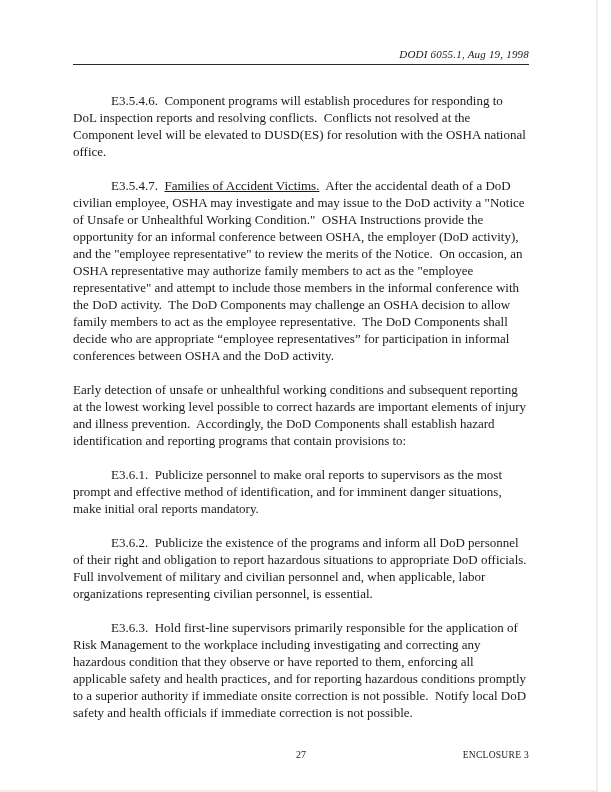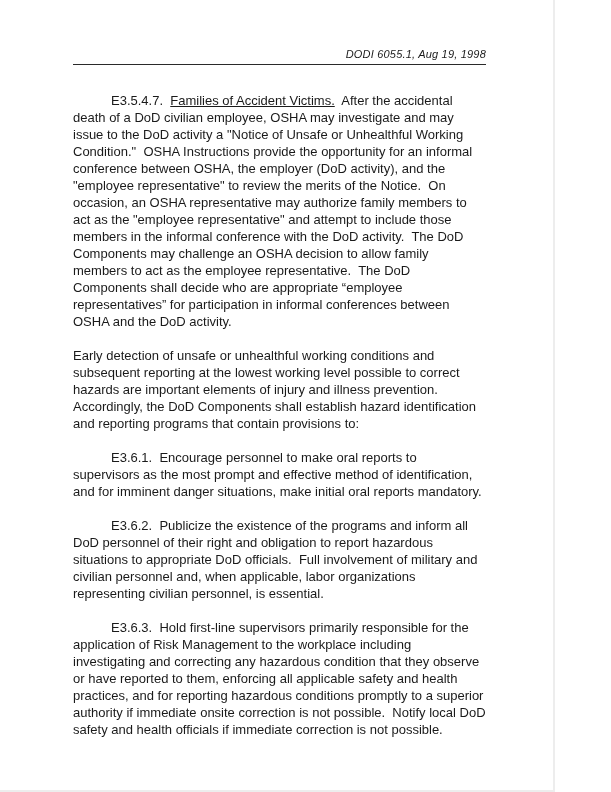--- a/index.html
+++ b/index.html
@@ -1,24 +1,24 @@
 <!DOCTYPE html>
 <html><head>
 <meta charset="utf-8">
 <style>
   * { margin: 0; padding: 0; box-sizing: border-box; }
   html, body { background: #ffffff; }
   body { width: 611px; }
 
   .page {
     position: relative;
-    width: 555px;
+    width: 598px;
     height: 792px;
     background: #ffffff;
-    font-family: Liberation Sans, sans-serif;
+    font-family: Liberation Serif, serif;
     color: #1a1a1a;
     overflow: hidden;
     box-shadow: inset -2px -2px 0 #ededed;
   }
 
   .content {
     position: absolute;
     left: 73px;
     right: 69px;
     top: 48px;
@@ -87,29 +87,34 @@
   <div class="content">
 
     <div class="doc-ref-line">
       <span>DODI 6055.1, Aug 19, 1998</span>
     </div>
 
     <hr class="header-rule">
 
     <div class="body-text">
 
+      <p class="para indent">E3.5.4.6.  Component programs will establish procedures for responding to DoL inspection reports and resolving conflicts.  Conflicts not resolved at the Component level will be elevated to DUSD(ES) for resolution with the OSHA national office.</p>
 
       <p class="para indent"><span>E3.5.4.7.  </span><span class="underline">Families of Accident Victims.</span><span>  After the accidental death of a DoD civilian employee, OSHA may investigate and may issue to the DoD activity a "Notice of Unsafe or Unhealthful Working Condition."  OSHA Instructions provide the opportunity for an informal conference between OSHA, the employer (DoD activity), and the "employee representative" to review the merits of the Notice.  On occasion, an OSHA representative may authorize family members to act as the "employee representative" and attempt to include those members in the informal conference with the DoD activity.  The DoD Components may challenge an OSHA decision to allow family members to act as the employee representative.  The DoD Components shall decide who are appropriate “employee representatives” for participation in informal conferences between OSHA and the DoD activity.</span></p>
 
 
       <p class="para">Early detection of unsafe or unhealthful working conditions and subsequent reporting at the lowest working level possible to correct hazards are important elements of injury and illness prevention.  Accordingly, the DoD Components shall establish hazard identification and reporting programs that contain provisions to:</p>
 
-      <p class="para indent">E3.6.1.  Encourage personnel to make oral reports to supervisors as the most prompt and effective method of identification, and for imminent danger situations, make initial oral reports mandatory.</p>
+      <p class="para indent">E3.6.1.  Publicize personnel to make oral reports to supervisors as the most prompt and effective method of identification, and for imminent danger situations, make initial oral reports mandatory.</p>
 
       <p class="para indent">E3.6.2.  Publicize the existence of the programs and inform all DoD personnel of their right and obligation to report hazardous situations to appropriate DoD officials.  Full involvement of military and civilian personnel and, when applicable, labor organizations representing civilian personnel, is essential.</p>
 
       <p class="para indent">E3.6.3.  Hold first-line supervisors primarily responsible for the application of Risk Management to the workplace including investigating and correcting any hazardous condition that they observe or have reported to them, enforcing all applicable safety and health practices, and for reporting hazardous conditions promptly to a superior authority if immediate onsite correction is not possible.  Notify local DoD safety and health officials if immediate correction is not possible.</p>
 
     </div>
   </div>
 
+  <div class="footer">
+    <span class="page-num">27</span>
+    <span class="enclosure">ENCLOSURE 3</span>
+  </div>
 
 </div>
 
 </body></html>

